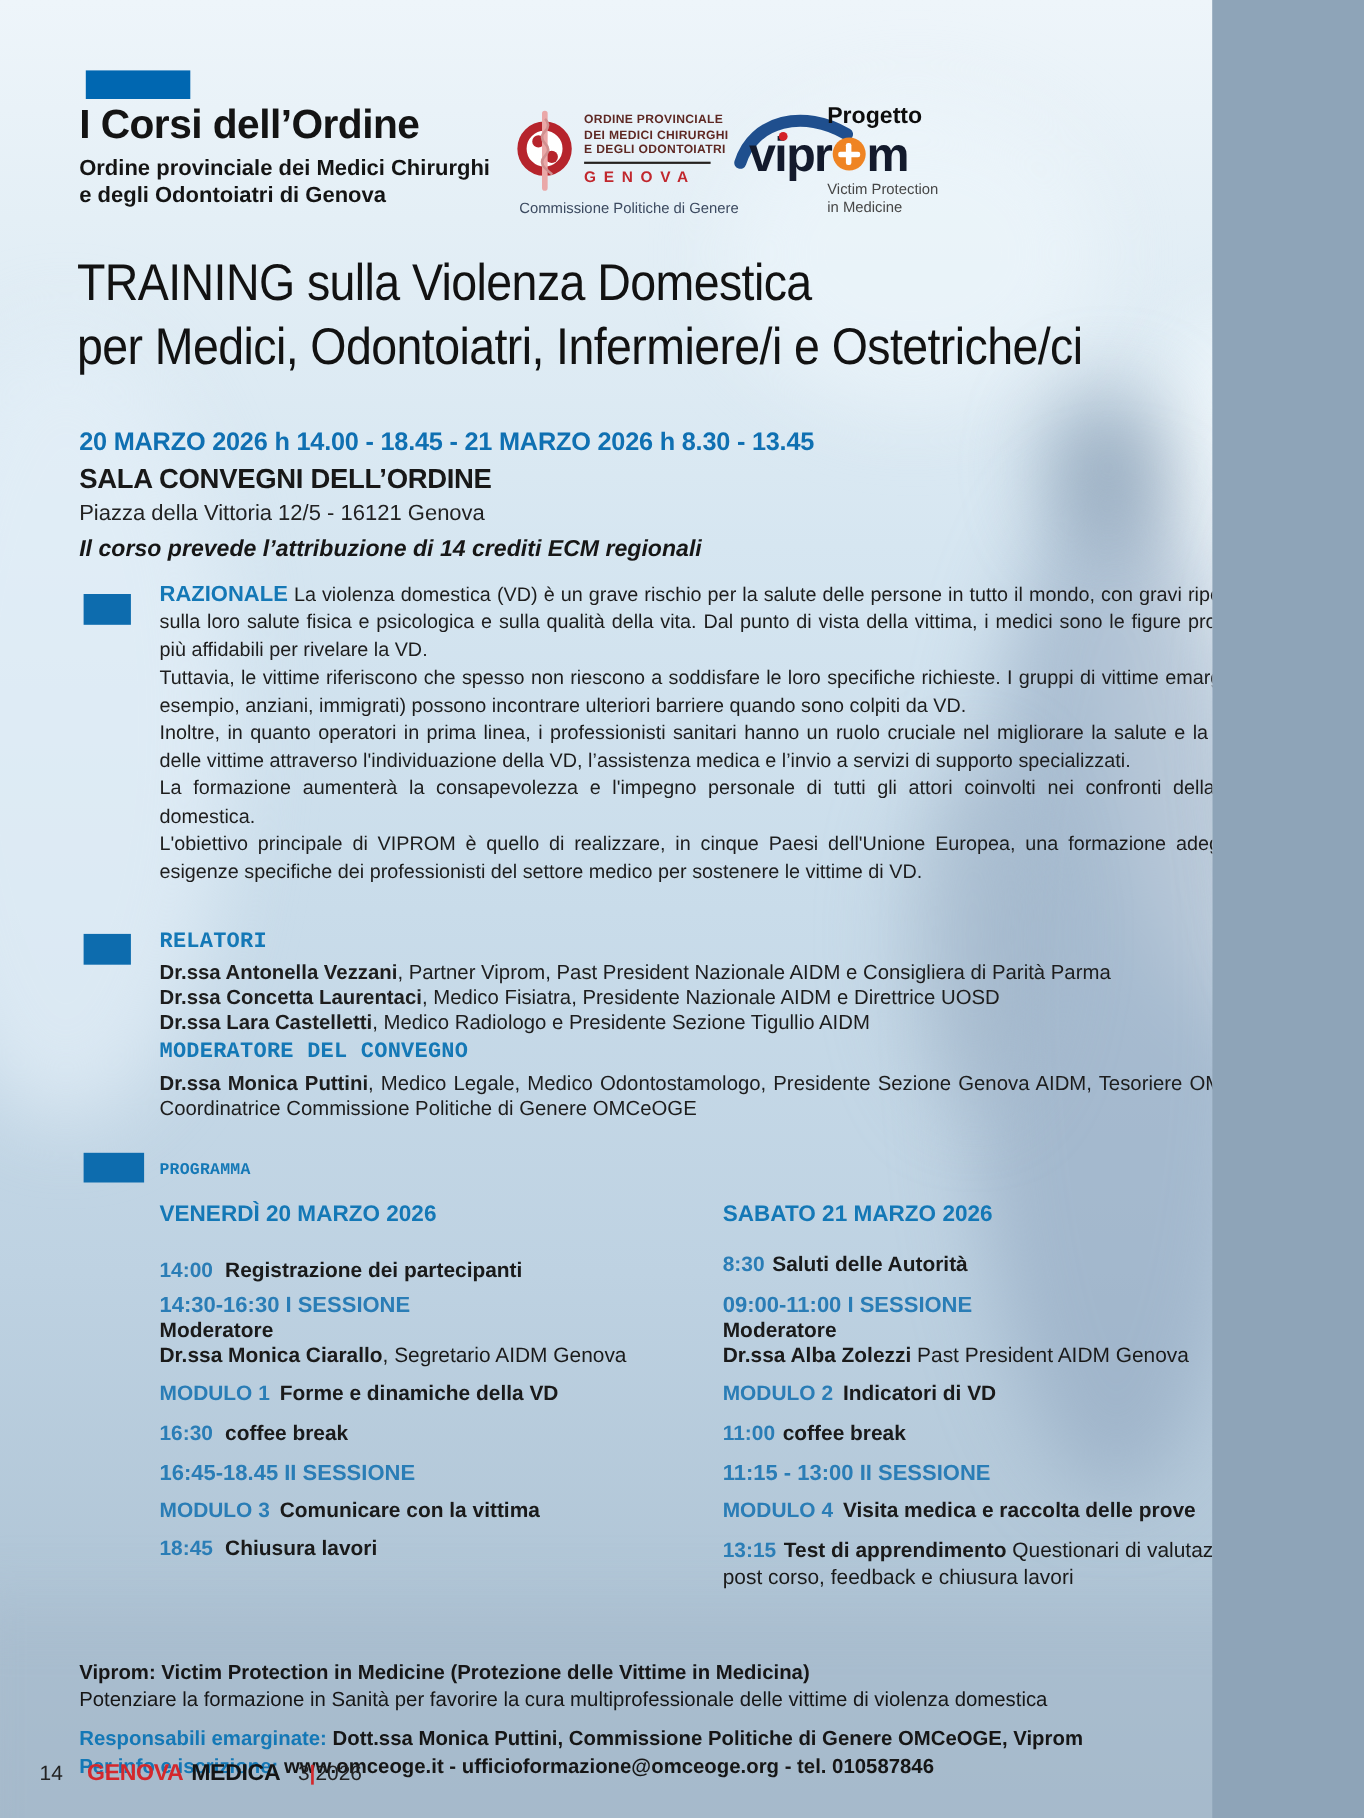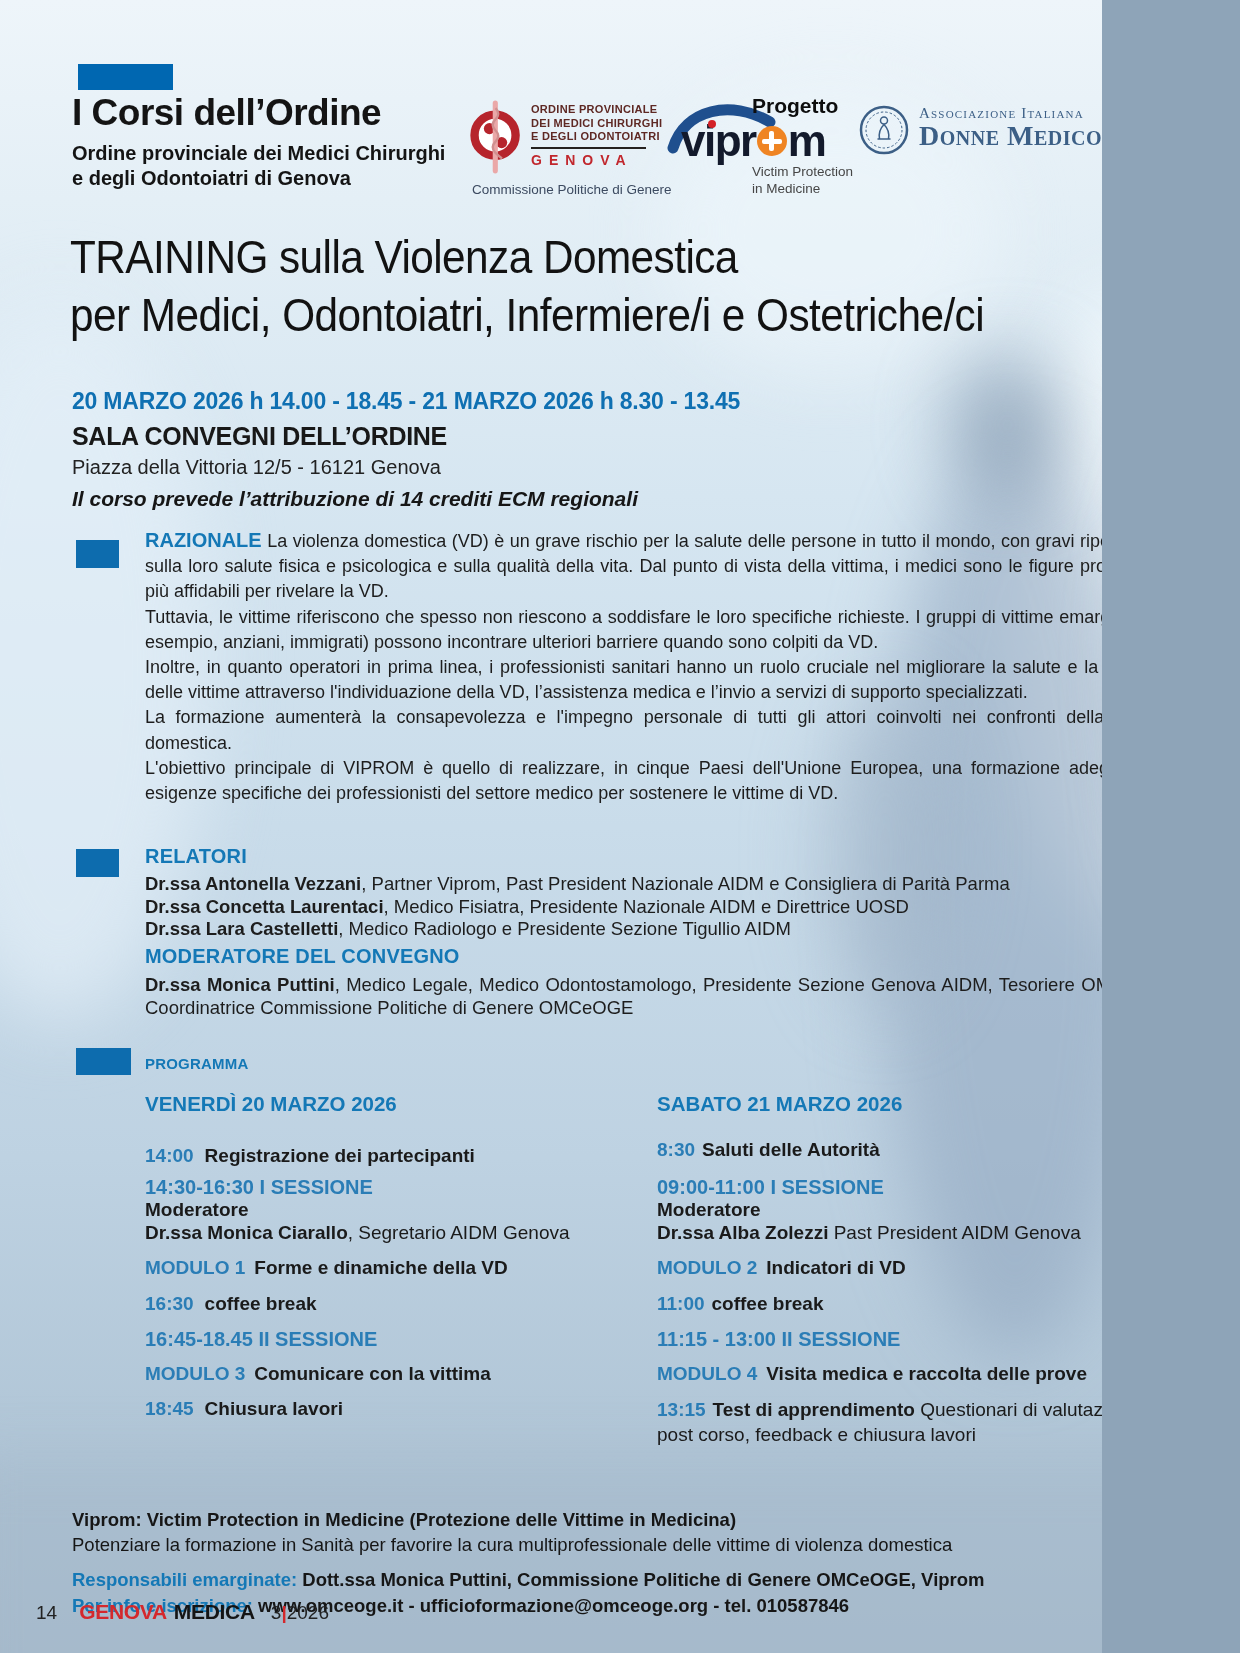--- a/index.html
+++ b/index.html
@@ -52,21 +52,21 @@
   .ev-date{font-size:23px;font-weight:bold;color:#0f70b2;letter-spacing:-.2px;}
   .ev-venue{margin-top:7px;font-size:25px;font-weight:bold;color:#181818;letter-spacing:-.3px;}
   .ev-addr{margin-top:5px;font-size:20px;color:#222;}
   .ev-ecm{margin-top:8px;font-size:21px;font-weight:bold;font-style:italic;color:#161616;}
 
   .sq{position:absolute;width:43px;height:28px;background:#0d6cae;}
   .sq-raz{left:76px;top:540px;}
   .sq-rel{left:76px;top:849px;}
   .sq-prog{left:76px;top:1048px;width:55px;height:27px;}
 
-  .sec-h{font-size:20px;font-weight:bold;color:#1478b6;letter-spacing:.2px;}
+  .sec-h{font-size:20px;font-weight:bold;color:#1478b6;letter-spacing:.2px;font-family:Liberation Mono, monospace;}
 
   .rationale{position:absolute;left:145px;top:528px;width:1036px;font-size:18px;line-height:25.2px;text-align:justify;color:#1d1d1d;}
   .rationale p{margin:0;}
   .rationale .lbl{color:#1478b6;font-weight:bold;font-size:20px;}
 
   .speakers{position:absolute;left:145px;top:845px;width:1036px;}
   .speakers .sec-h{margin-bottom:5px;}
   .sp-line{font-size:18.5px;line-height:22.5px;color:#1d1d1d;}
   .sp-line .b{font-weight:bold;}
   .mod-h{margin-top:4px;}
@@ -149,32 +149,20 @@
     <div class="viprom-word">
       <span>vipr</span><span class="viprom-plus"><i class="ph"></i><i class="pv"></i></span><span>m</span>
     </div>
     <span class="viprom-idot"></span>
     <div class="viprom-sub">
       <div>Victim Protection</div>
       <div>in Medicine</div>
     </div>
   </div>
 
-  <div class="logo-donne">
-    <svg class="donne-emblem" viewBox="0 0 52 52">
-      <circle cx="26" cy="26" r="23" fill="none" stroke="#3c5f86" stroke-width="2.5"></circle>
-      <circle cx="26" cy="26" r="18" fill="none" stroke="#3c5f86" stroke-width="1" stroke-dasharray="2.5 2"></circle>
-      <circle cx="26" cy="16.5" r="3.5" fill="none" stroke="#3c5f86" stroke-width="1.5"></circle>
-      <path d="M26,20.5 c-4,4 -5.5,9 -4.5,14.5 m4.5,-14.5 c4,4 5.5,9 4.5,14.5 m-11,0 h13" fill="none" stroke="#3c5f86" stroke-width="1.5"></path>
-    </svg>
-    <div class="donne-text">
-      <div class="donne-l1">Associazione Italiana</div>
-      <div class="donne-l2">Donne Medico</div>
-    </div>
-  </div>
 
   <div class="title">
     <div>TRAINING sulla Violenza Domestica</div>
     <div>per Medici, Odontoiatri, Infermiere/i e Ostetriche/ci</div>
   </div>
 
   <div class="event">
     <div class="ev-date">20 MARZO 2026 h 14.00 - 18.45 - 21 MARZO 2026 h 8.30 - 13.45</div>
     <div class="ev-venue">SALA CONVEGNI DELL’ORDINE</div>
     <div class="ev-addr">Piazza della Vittoria 12/5 - 16121 Genova</div>

